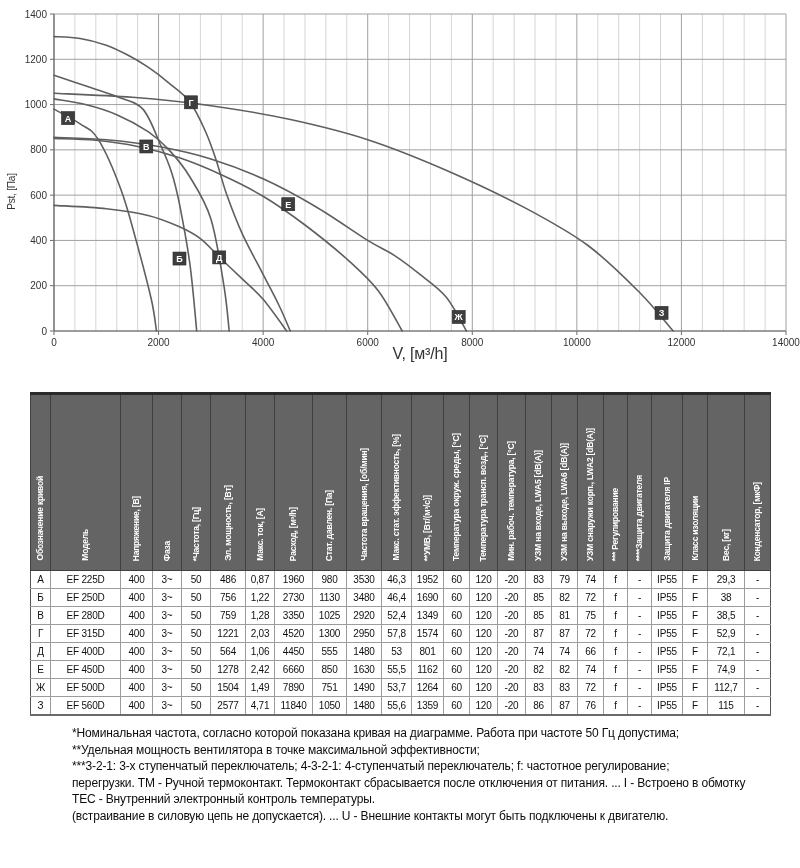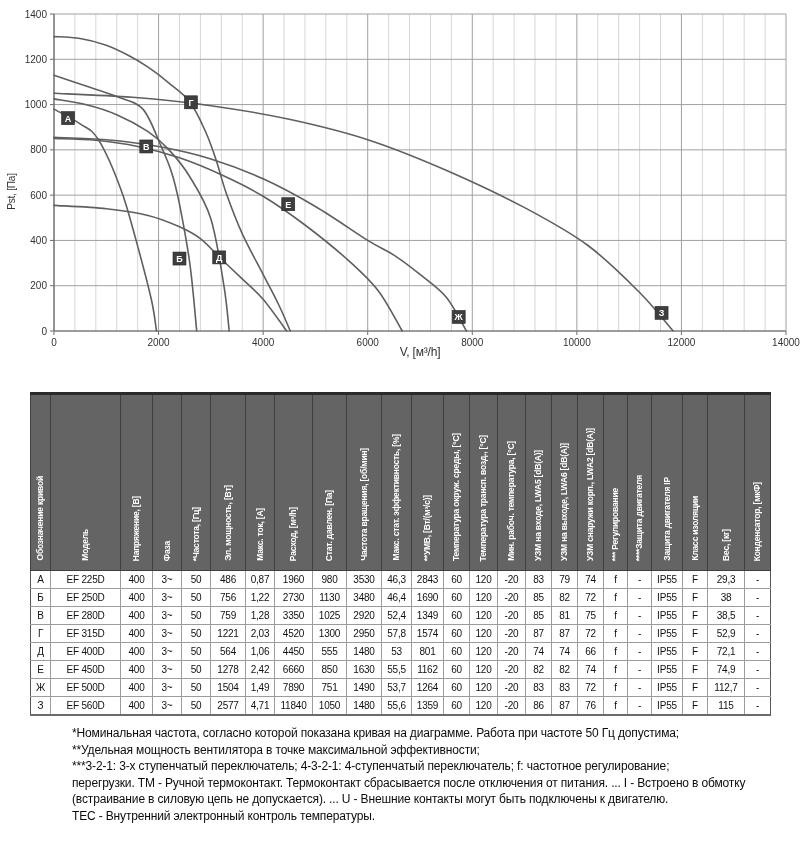--- a/index.html
+++ b/index.html
@@ -3,21 +3,21 @@
 <meta charset="utf-8">
 <style>
   html,body{margin:0;padding:0;background:#ffffff;}
   body{width:800px;height:868px;position:relative;font-family:"Liberation Sans",sans-serif;overflow:hidden;}
   
   #chart-wrap{position:absolute;left:0;top:0;width:800px;height:375px;}
   #chart-svg{display:block;}
   #y-axis-title{position:absolute;left:-24px;top:186px;width:70px;text-align:center;
     transform:rotate(-90deg);font-size:10px;color:#333;letter-spacing:-0.2px;}
   #x-axis-title{position:absolute;left:54px;top:345px;width:732px;text-align:center;
-    font-size:12px;color:#333;letter-spacing:-0.2px;}
+    font-size:16px;color:#333;letter-spacing:-0.2px;}
   
   #spec-table-wrap{position:absolute;left:30px;top:392px;}
   table{border-collapse:collapse;table-layout:fixed;width:740px;}
   thead th{background:#646464;border:1px solid #3f3f3f;border-top:3px solid #2b2b2b;
     height:170px;vertical-align:bottom;text-align:center;padding:0 0 5px 0;}
   thead th span{display:inline-block;writing-mode:vertical-rl;transform:rotate(180deg);
     color:#ffffff;font-size:8.5px;font-weight:bold;white-space:nowrap;line-height:9px;
     letter-spacing:-0.2px;max-height:160px;}
   tbody td{border:1px solid #9c9c9c;height:17px;text-align:center;font-size:10px;
     color:#111;letter-spacing:-0.2px;padding:0 1px;white-space:nowrap;overflow:hidden;}
@@ -202,21 +202,21 @@
           <td>EF 225D</td>
           <td>400</td>
           <td>3~</td>
           <td>50</td>
           <td>486</td>
           <td>0,87</td>
           <td>1960</td>
           <td>980</td>
           <td>3530</td>
           <td>46,3</td>
-          <td>2843</td>
+          <td>1952</td>
           <td>60</td>
           <td>120</td>
           <td>-20</td>
           <td>83</td>
           <td>79</td>
           <td>74</td>
           <td>f</td>
           <td>-</td>
           <td>IP55</td>
           <td>F</td>
@@ -407,15 +407,15 @@
         </tr>
       </tbody>
   </table>
 </div>
 
 <div id="footnotes">
     <div>*Номинальная частота, согласно которой показана кривая на диаграмме. Работа при частоте 50 Гц допустима;</div>
     <div>**Удельная мощность вентилятора в точке максимальной эффективности;</div>
     <div>***3-2-1: 3-х ступенчатый переключатель; 4-3-2-1: 4-ступенчатый переключатель; f: частотное регулирование;</div>
     <div>перегрузки. ТМ - Ручной термоконтакт. Термоконтакт сбрасывается после отключения от питания. ... I - Встроено в обмотку</div>
+    <div>ТЕС - Внутренний электронный контроль температуры.</div>
     <div>(встраивание в силовую цепь не допускается). ... U - Внешние контакты могут быть подключены к двигателю.</div>
-    <div>ТЕС - Внутренний электронный контроль температуры.</div>
   </div>
 
 </body></html>

